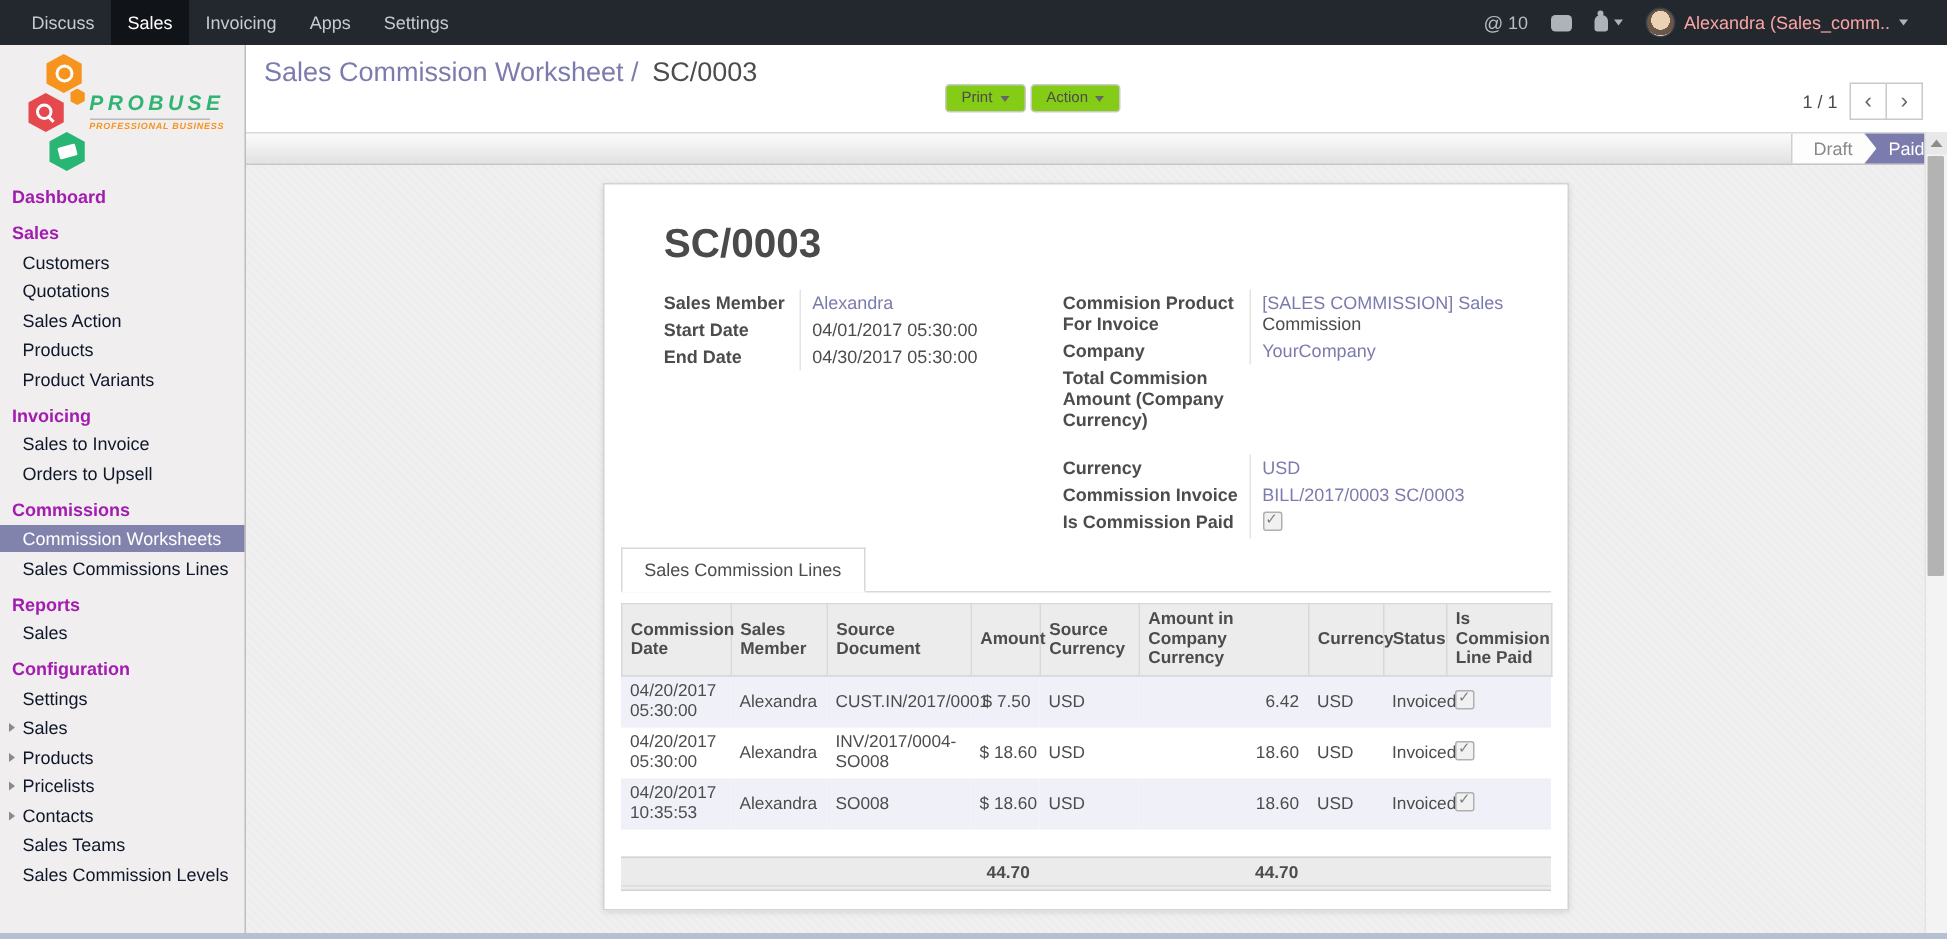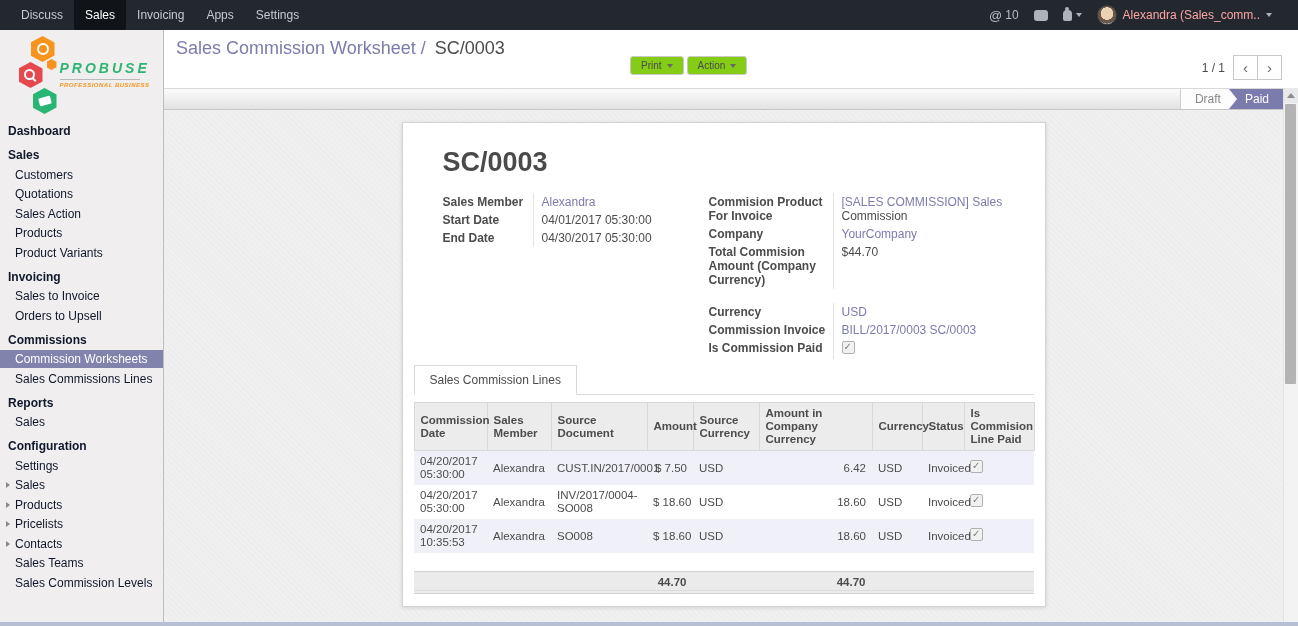--- a/index.html
+++ b/index.html
@@ -34,42 +34,42 @@
   .hex-green{width:24px;height:26px;left:15px;top:52px;background:#29B573;}
   .gear{display:block;width:8px;height:8px;border:2px solid #fff;border-radius:50%;margin:7px auto 0;}
   .lens{display:block;width:7px;height:7px;border:2px solid #fff;border-radius:50%;margin:7px 0 0 5px;position:relative;}
   .lens::after{content:"";position:absolute;width:2px;height:5px;background:#fff;left:7px;top:6px;transform:rotate(-45deg);}
   .cardg{display:block;width:12px;height:8px;background:#fff;border-radius:1px;margin:9px auto 0;transform:rotate(-15deg);}
   .logo-text{position:absolute;left:42px;top:24px;width:86px;}
   .brand{font-size:14px;font-weight:bold;color:#2FB573;letter-spacing:3px;white-space:nowrap;}
   .logo-line{border-top:1px solid #b9b9b9;margin:3px 0 2px;width:80px;}
   .tagline{font-size:6px;font-weight:bold;color:#F7941E;letter-spacing:.5px;white-space:nowrap;}
   .side-menu{margin-top:6px;}
-  .side-header{color:#0f172a;font-weight:bold;padding:2px 8px;margin-top:6px;cursor:pointer;}
+  .side-header{color:#a21caf;font-weight:bold;padding:2px 8px;margin-top:6px;cursor:pointer;}
   .side-item{color:#0f172a;padding:2px 8px 2px 15px;margin:1.5px 0;cursor:pointer;position:relative;}
   .side-item.selected{background:#8183ad;color:#fff;}
   .expand-caret{position:absolute;left:6px;top:6px;width:0;height:0;border-top:3.5px solid transparent;border-bottom:3.5px solid transparent;border-left:4.5px solid #8a8a8a;}
   
   .main{position:absolute;top:30px;left:163px;right:0;bottom:0;}
   .crumb-bar{height:58px;background:#fff;position:relative;}
   .breadcrumb{position:absolute;left:13px;top:8px;font-size:18px;}
   .crumb-link{color:#7C7BAD;cursor:pointer;}
   .crumb-current{color:#4c4c4c;margin-left:4px;}
   .btn-box{position:absolute;left:467px;top:26px;display:flex;gap:3px;}
   .btn{background:#84cc16;border:1px solid #c9c9c9;border-radius:3px;padding:3px 10px;font-size:10px;color:#4c4c4c;display:flex;align-items:center;gap:5px;cursor:pointer;}
   .btn .caret{border-top-color:#666;}
   .pager{position:absolute;right:16px;top:25px;display:flex;align-items:center;gap:8px;}
   .pager-text{font-size:12px;color:#4c4c4c;}
   .pager-btns{display:flex;}
   .pager-btn{width:23px;height:23px;background:#fff;border:1px solid #c9c9c9;display:flex;align-items:center;justify-content:center;color:#666;cursor:pointer;font-size:12px;}
   .pager-btn + .pager-btn{border-left:none;}
   .chev-l::before{content:"‹";font-size:15px;}
   .chev-r::before{content:"›";font-size:15px;}
   .status-strip{height:20px;background:linear-gradient(#fbfbfb,#e2e2e2);border-top:1px solid #d9d9d9;border-bottom:1px solid #c6c6c6;position:relative;}
-  .statusbar{position:absolute;right:14px;top:0;bottom:0;display:flex;align-items:flex-end;}
+  .statusbar{position:absolute;right:0;top:0;bottom:0;display:flex;align-items:flex-end;}
   .status-step{font-size:12px;line-height:20px;}
   .status-draft{background:#fdfdfd;color:#888;padding:0 16px 0 14px;clip-path:polygon(0 0,calc(100% - 8px) 0,100% 50%,calc(100% - 8px) 100%,0 100%);position:relative;z-index:2;border-left:1px solid #cfcfcf;cursor:pointer;}
   .status-paid{background:#7C7BAD;color:#fff;padding:0 15px 0 16px;margin-left:-8px;cursor:pointer;}
   .content{position:absolute;top:80px;left:0;right:14px;bottom:0;background:#f1f0f0;background-image:repeating-linear-gradient(45deg,rgba(0,0,0,.012) 0 2px,transparent 2px 4px);}
   
   .sheet{width:642px;height:483px;background:#fff;border:1px solid #d3d3d3;box-shadow:0 1px 4px rgba(0,0,0,.12);margin:12px auto 0;position:relative;}
   .sheet-title{margin:24px 40px 0;font-size:27px;font-weight:bold;color:#4a4a4a;}
   .group{display:flex;margin:15px 40px 0;}
   .field-col{display:flex;flex-direction:column;}
   .col-left{width:266px;}
@@ -236,21 +236,20 @@
               <span class="link">[SALES COMMISSION] Sales</span><br>
               <span>Commission</span>
             </div>
           </div>
           <div class="field-row">
             <div class="f-label">Company</div>
             <div class="f-value"><span class="link">YourCompany</span></div>
           </div>
           <div class="field-row">
             <div class="f-label">Total Commision Amount (Company Currency)</div>
-            <div class="f-value">$44.70</div>
           </div>
           <div class="field-row row-gap">
             <div class="f-label">Currency</div>
             <div class="f-value"><span class="link">USD</span></div>
           </div>
           <div class="field-row">
             <div class="f-label">Commission Invoice</div>
             <div class="f-value"><span class="link">BILL/2017/0003 SC/0003</span></div>
           </div>
           <div class="field-row">

